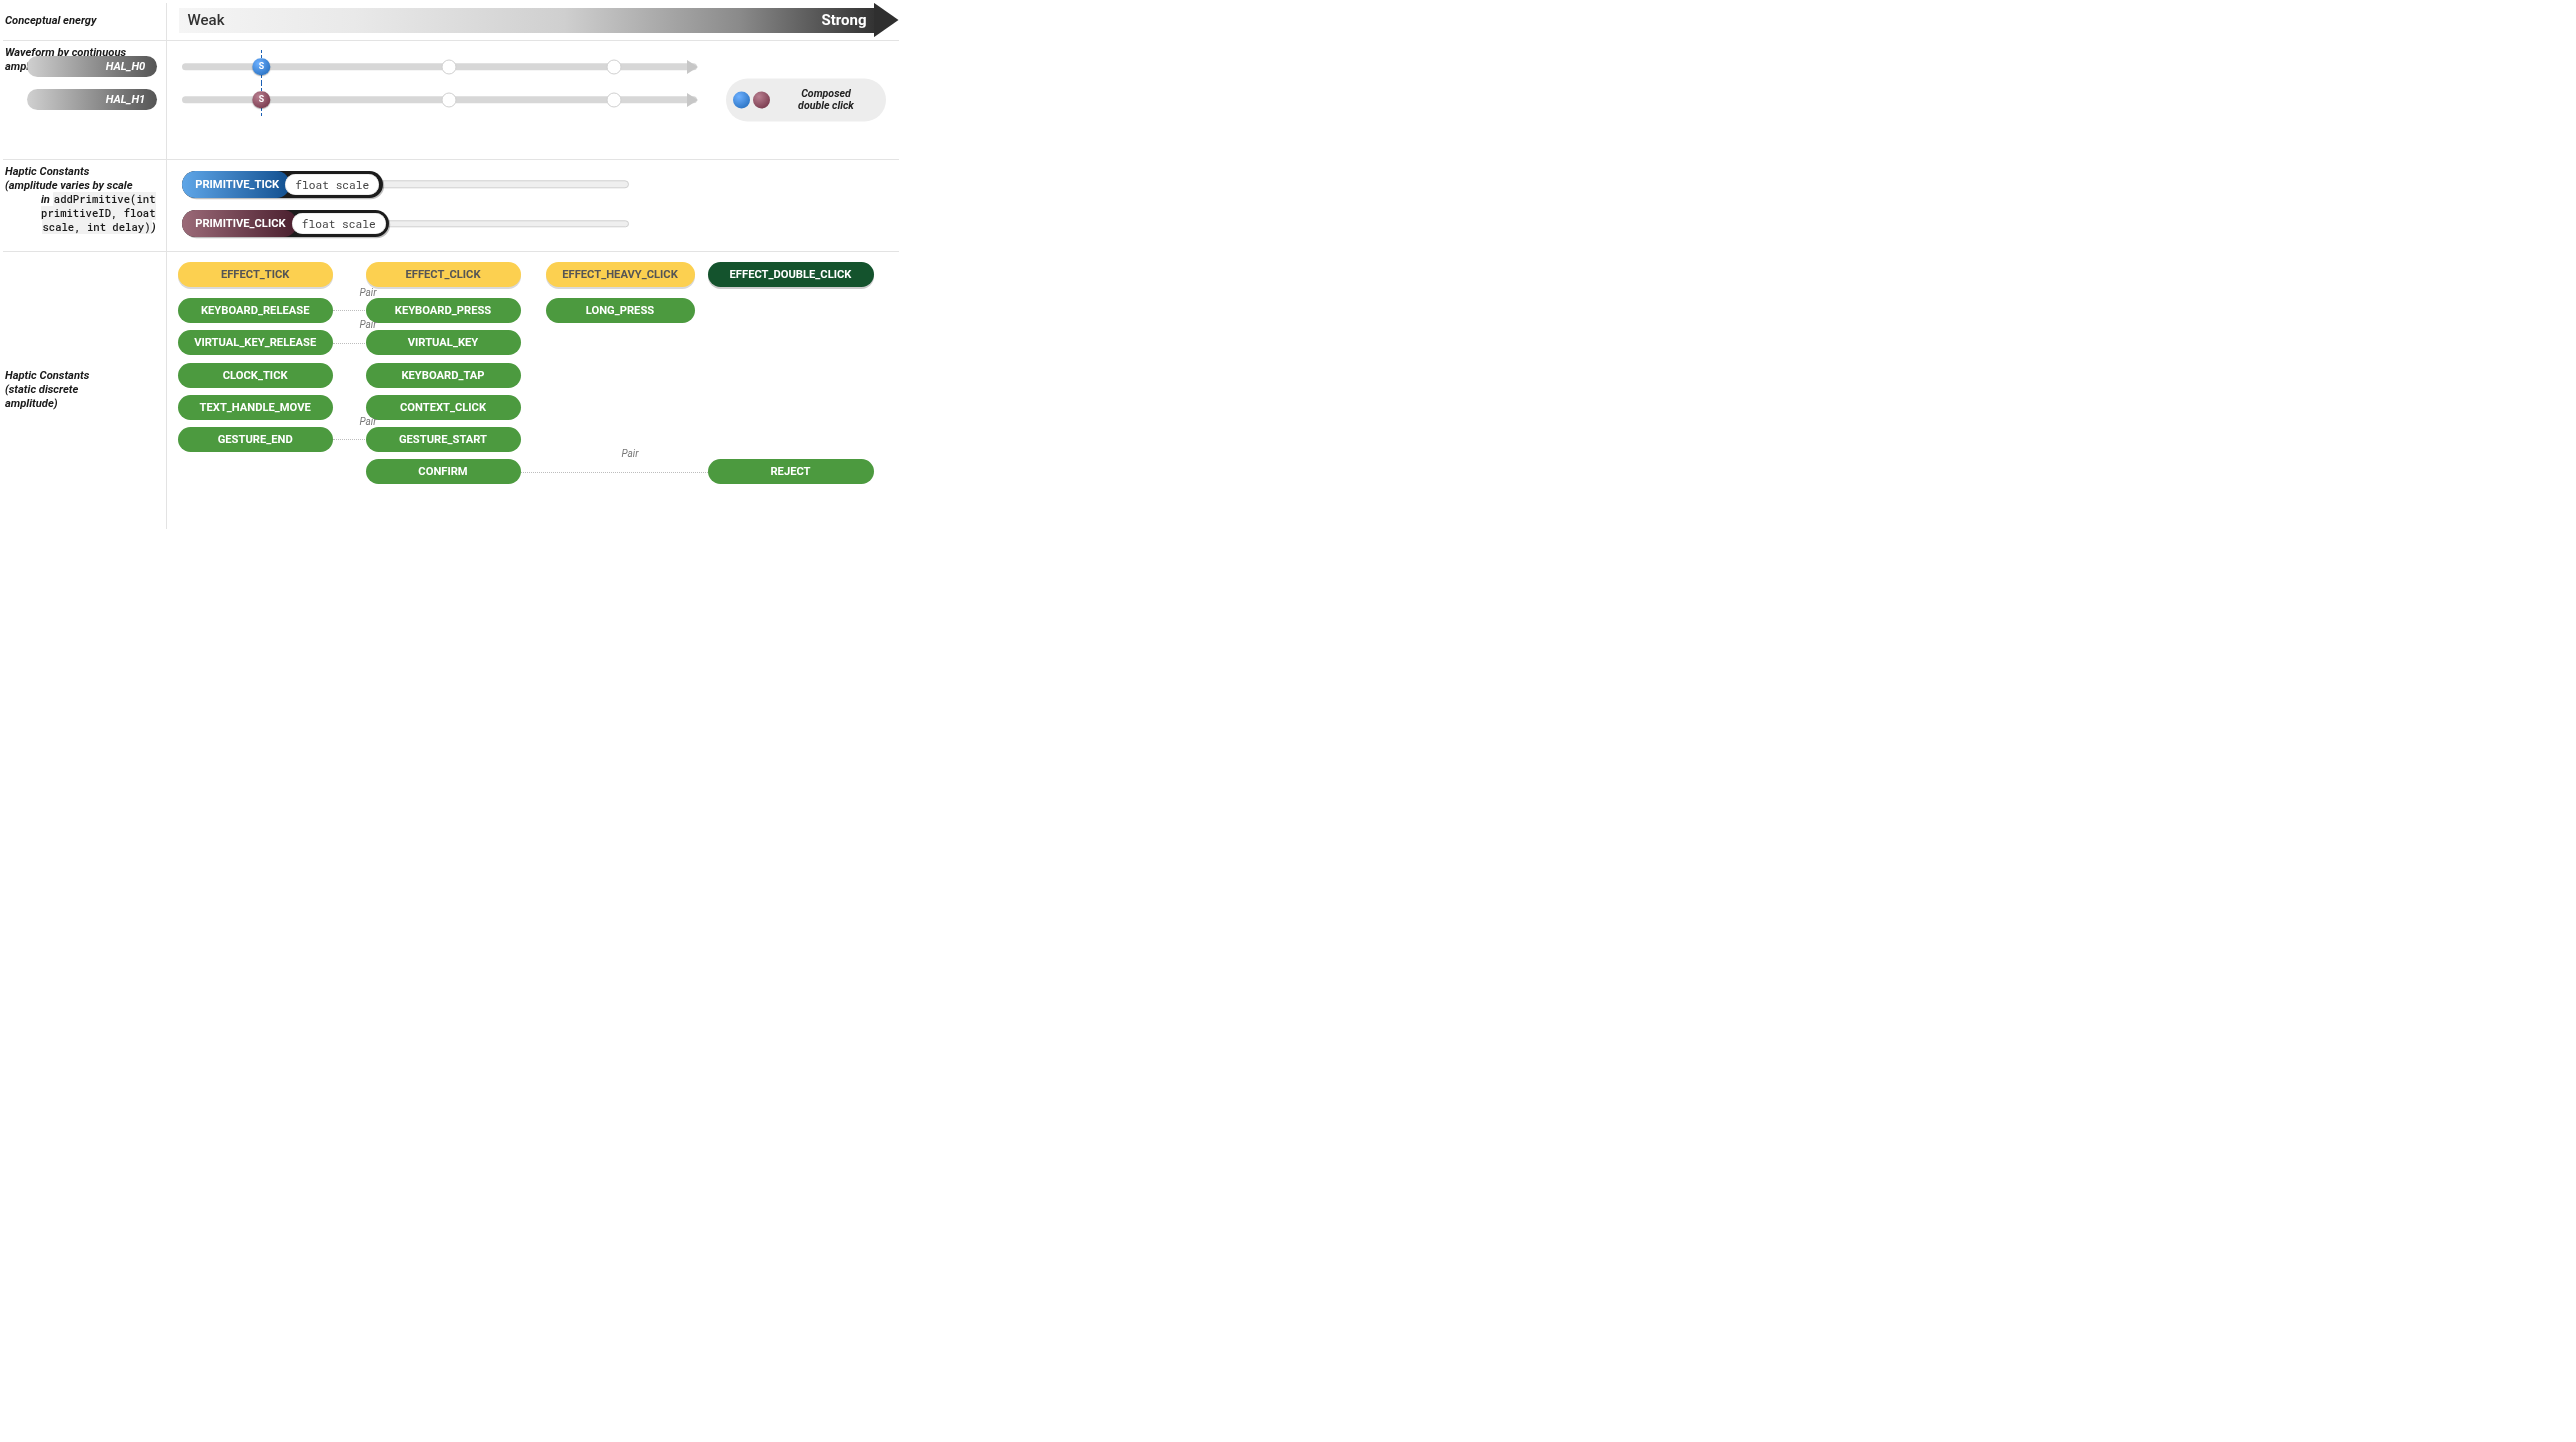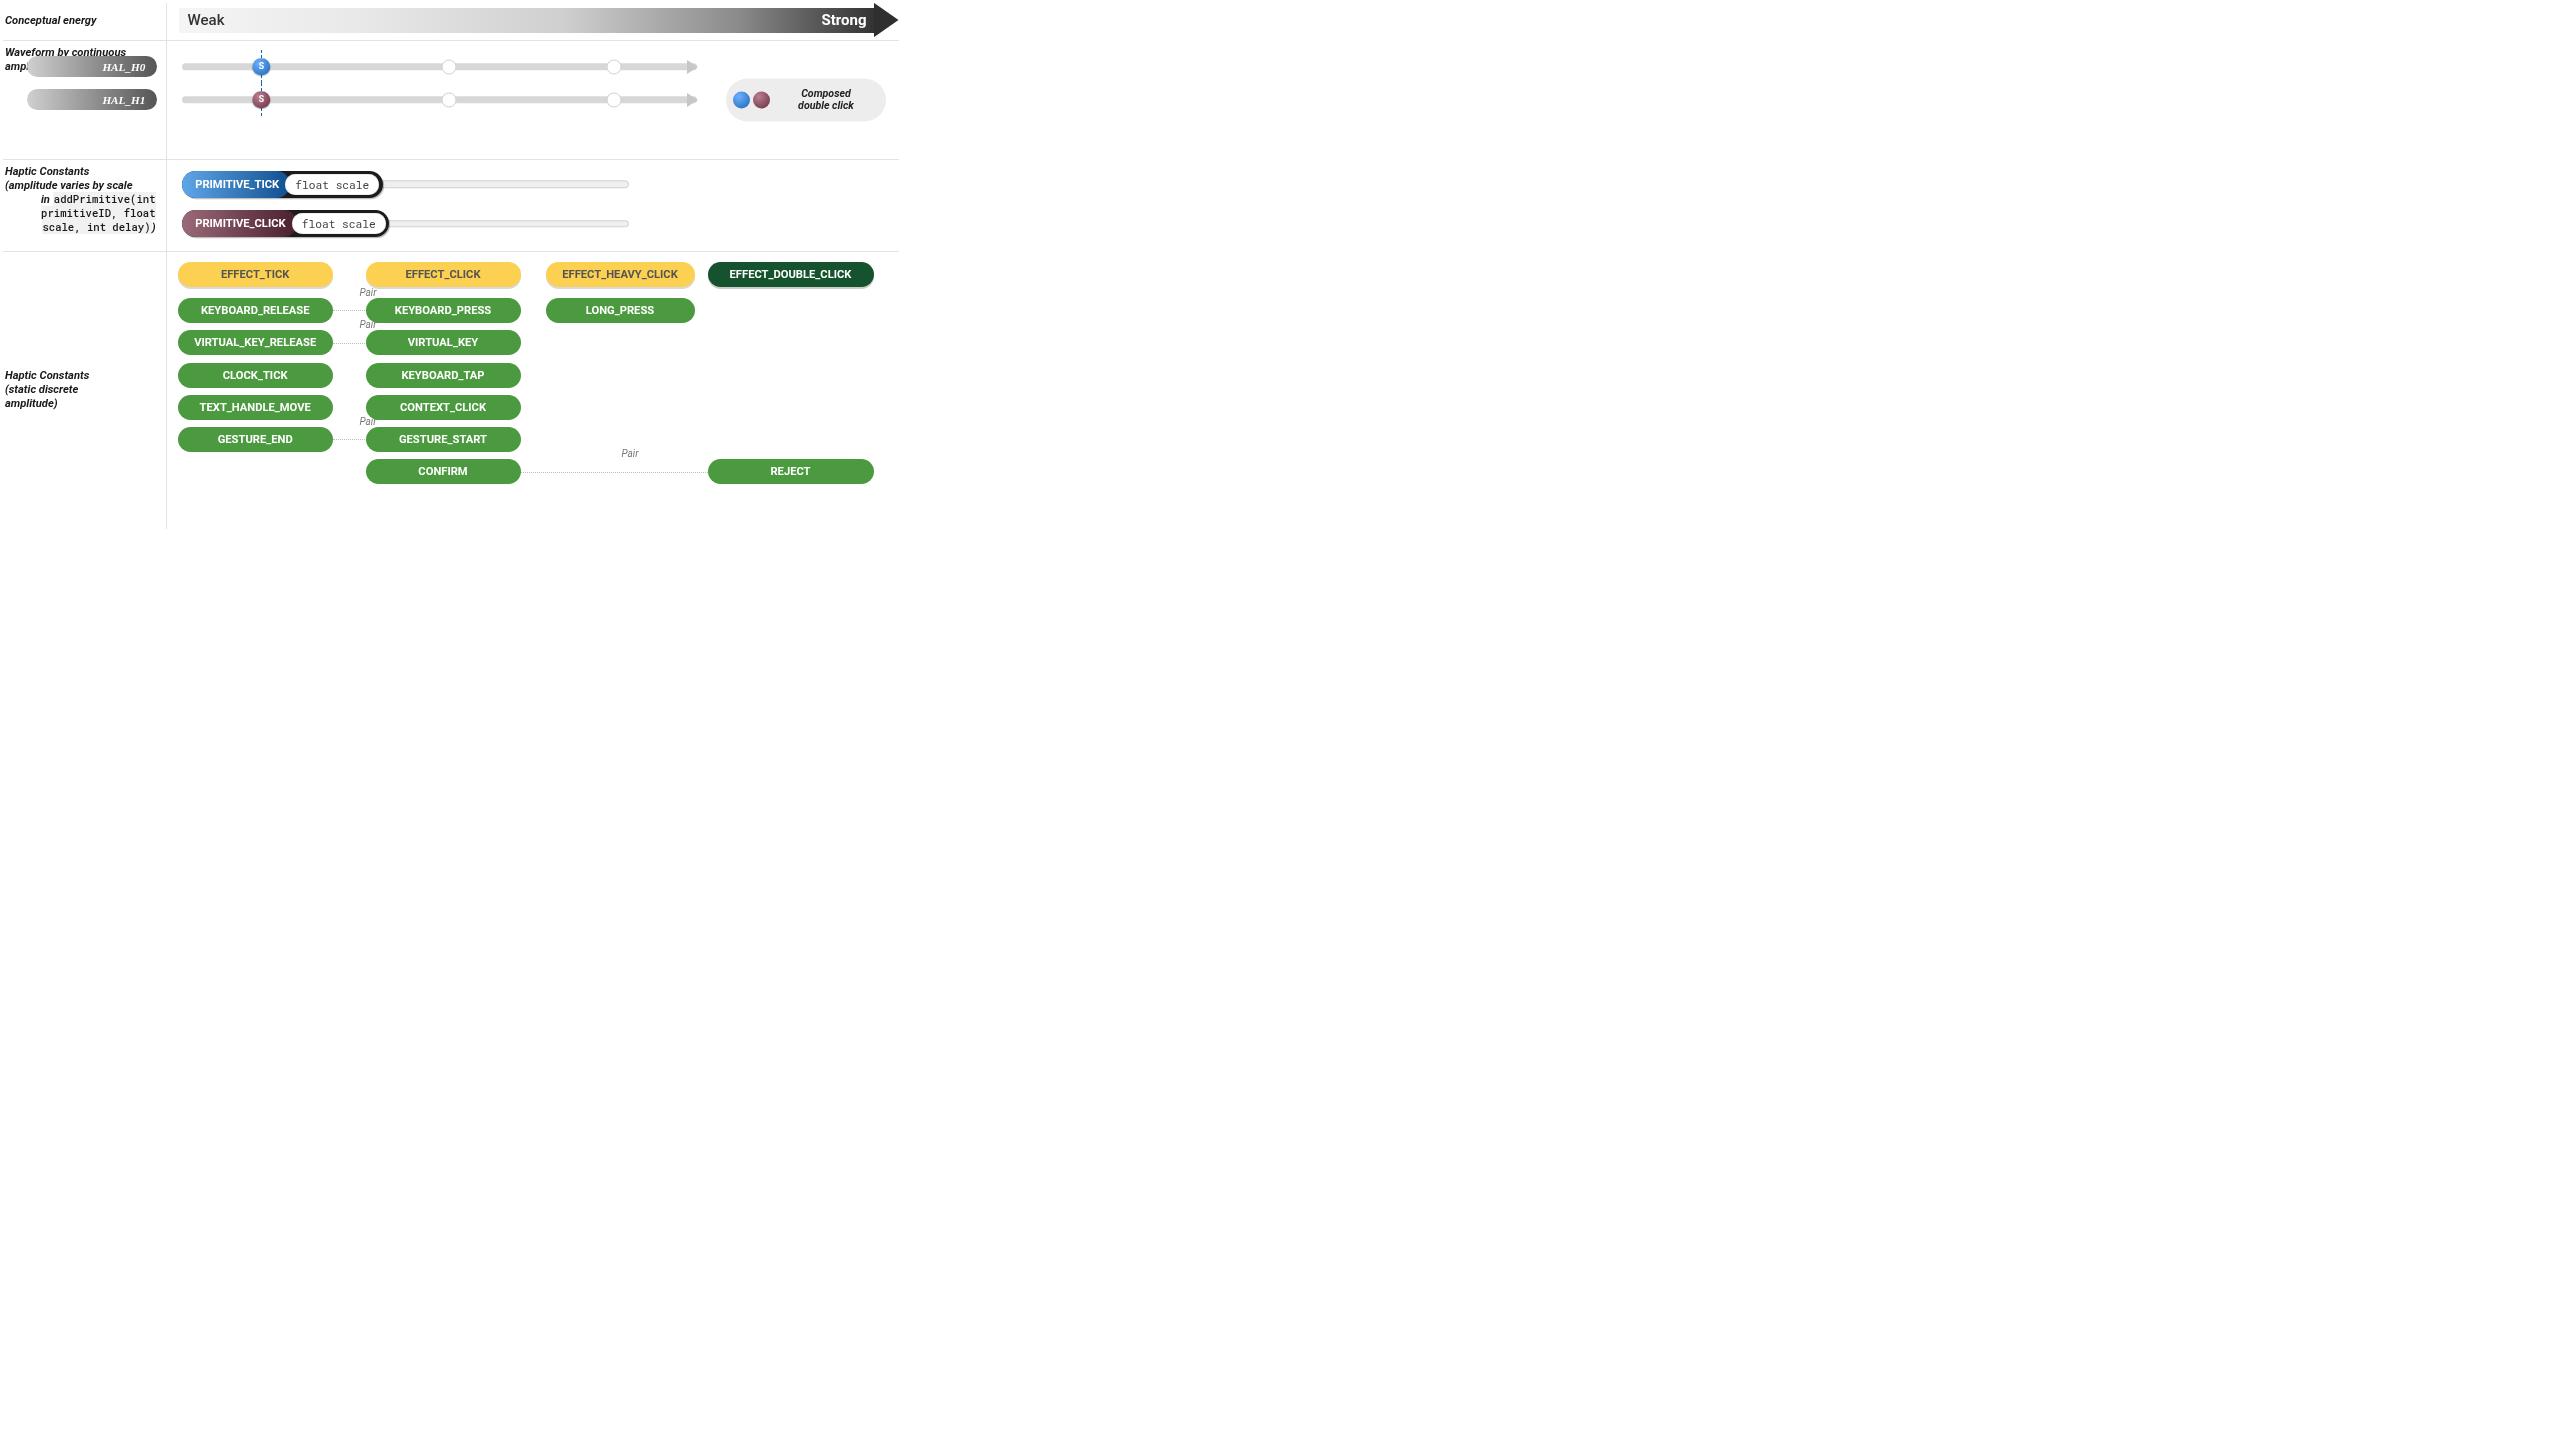--- a/index.html
+++ b/index.html
@@ -69,21 +69,20 @@
   
   .hal-area { position: relative; padding: 31px 0 8.7px 0; }
   .hal-row { display:flex; align-items:center; gap:0; margin-bottom:11.2px; height:21px;}
   .hal-pill-wrap { width:163px; margin-left:-163px; display:flex; justify-content:flex-end; padding-right:10px;}
   .hal-pill {
     height:21px; border-radius:10.6px; padding: 0 11.2px 0 25px;
     display:flex; align-items:center; justify-content:flex-end;
     color:#fff; font-weight:700; font-style:italic; font-size:11.2px;
     background: linear-gradient(to right, #d0d0d0, #555);
     min-width: 130px;
-    font-family: Liberation Serif, serif;
   }
   .hal-track-wrap { position:relative; flex:0 0 515px; height:21px; margin-left:15px;}
   .hal-track {
     position:absolute; left:0; right:0; top:50%; transform:translateY(-50%);
     height:7.4px; background:#d7d7d7; border-radius:3.7px;
   }
   .hal-arrowhead {
     position:absolute; right:-1.2px; top:50%; transform:translateY(-50%);
     width:0; height:0; border-top:7.4px solid transparent; border-bottom:7.4px solid transparent;
     border-left:11.2px solid #c7c7c7;

